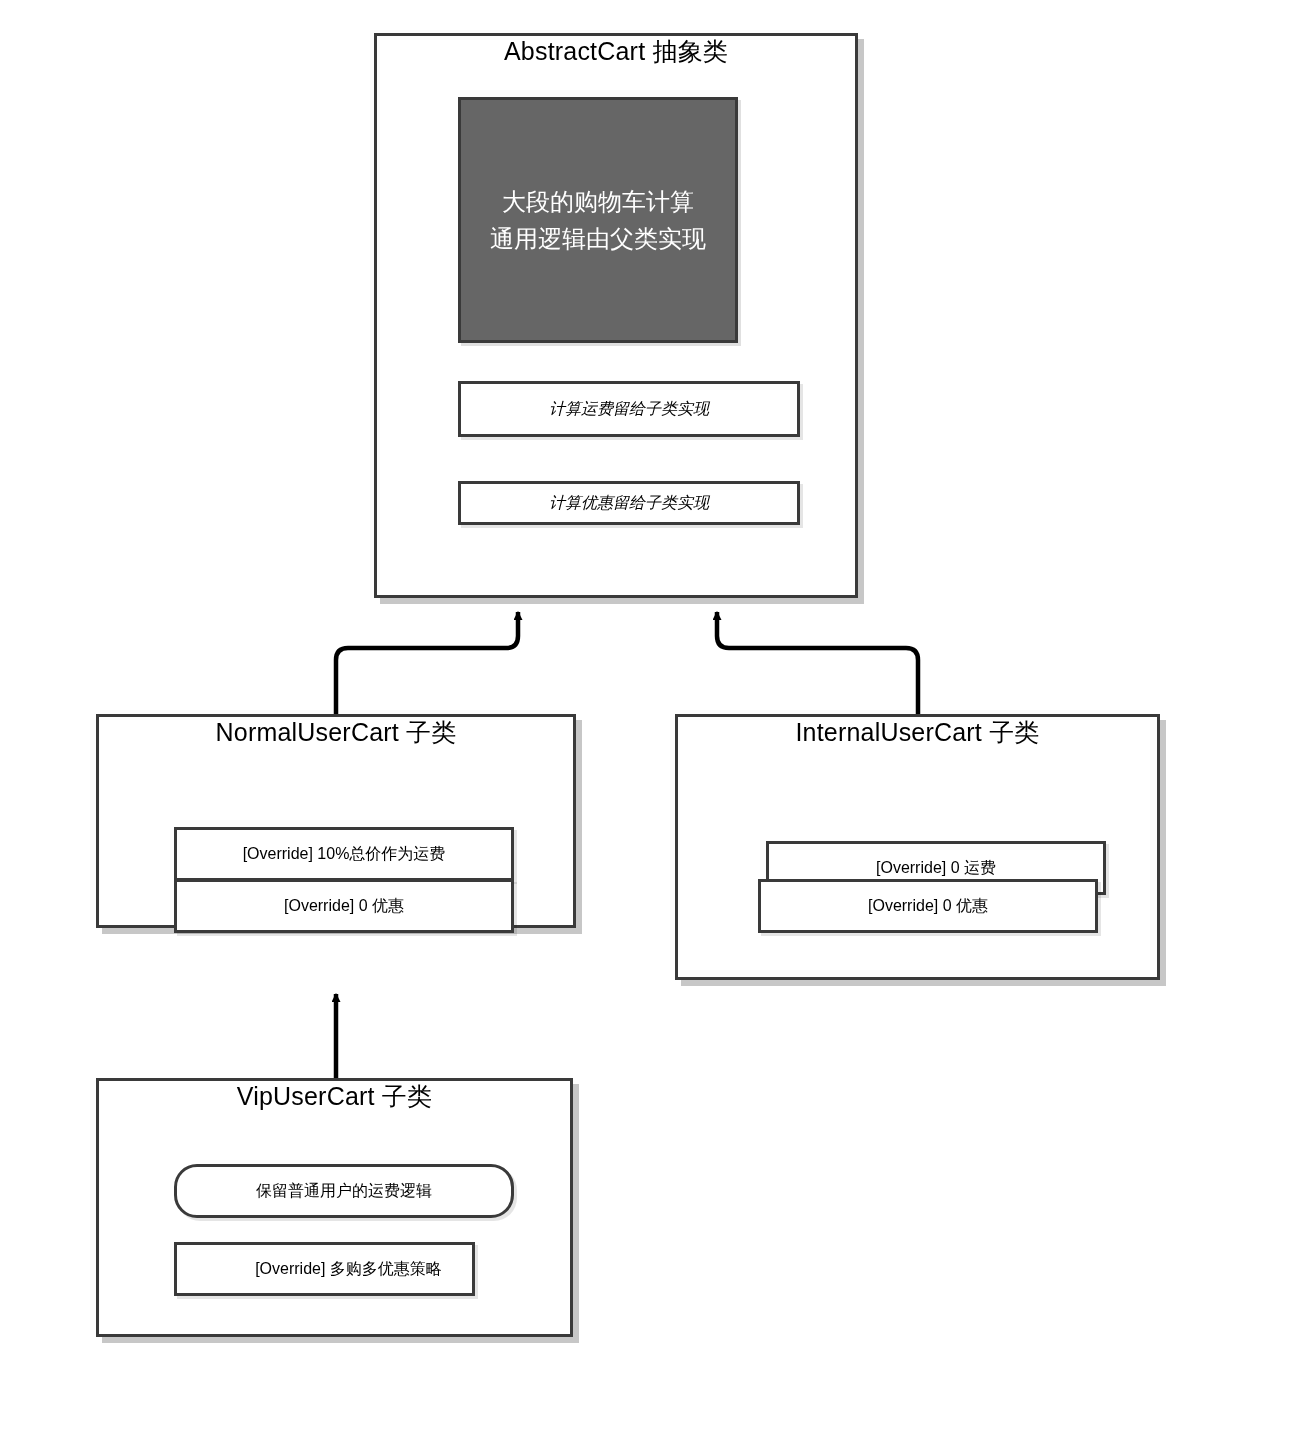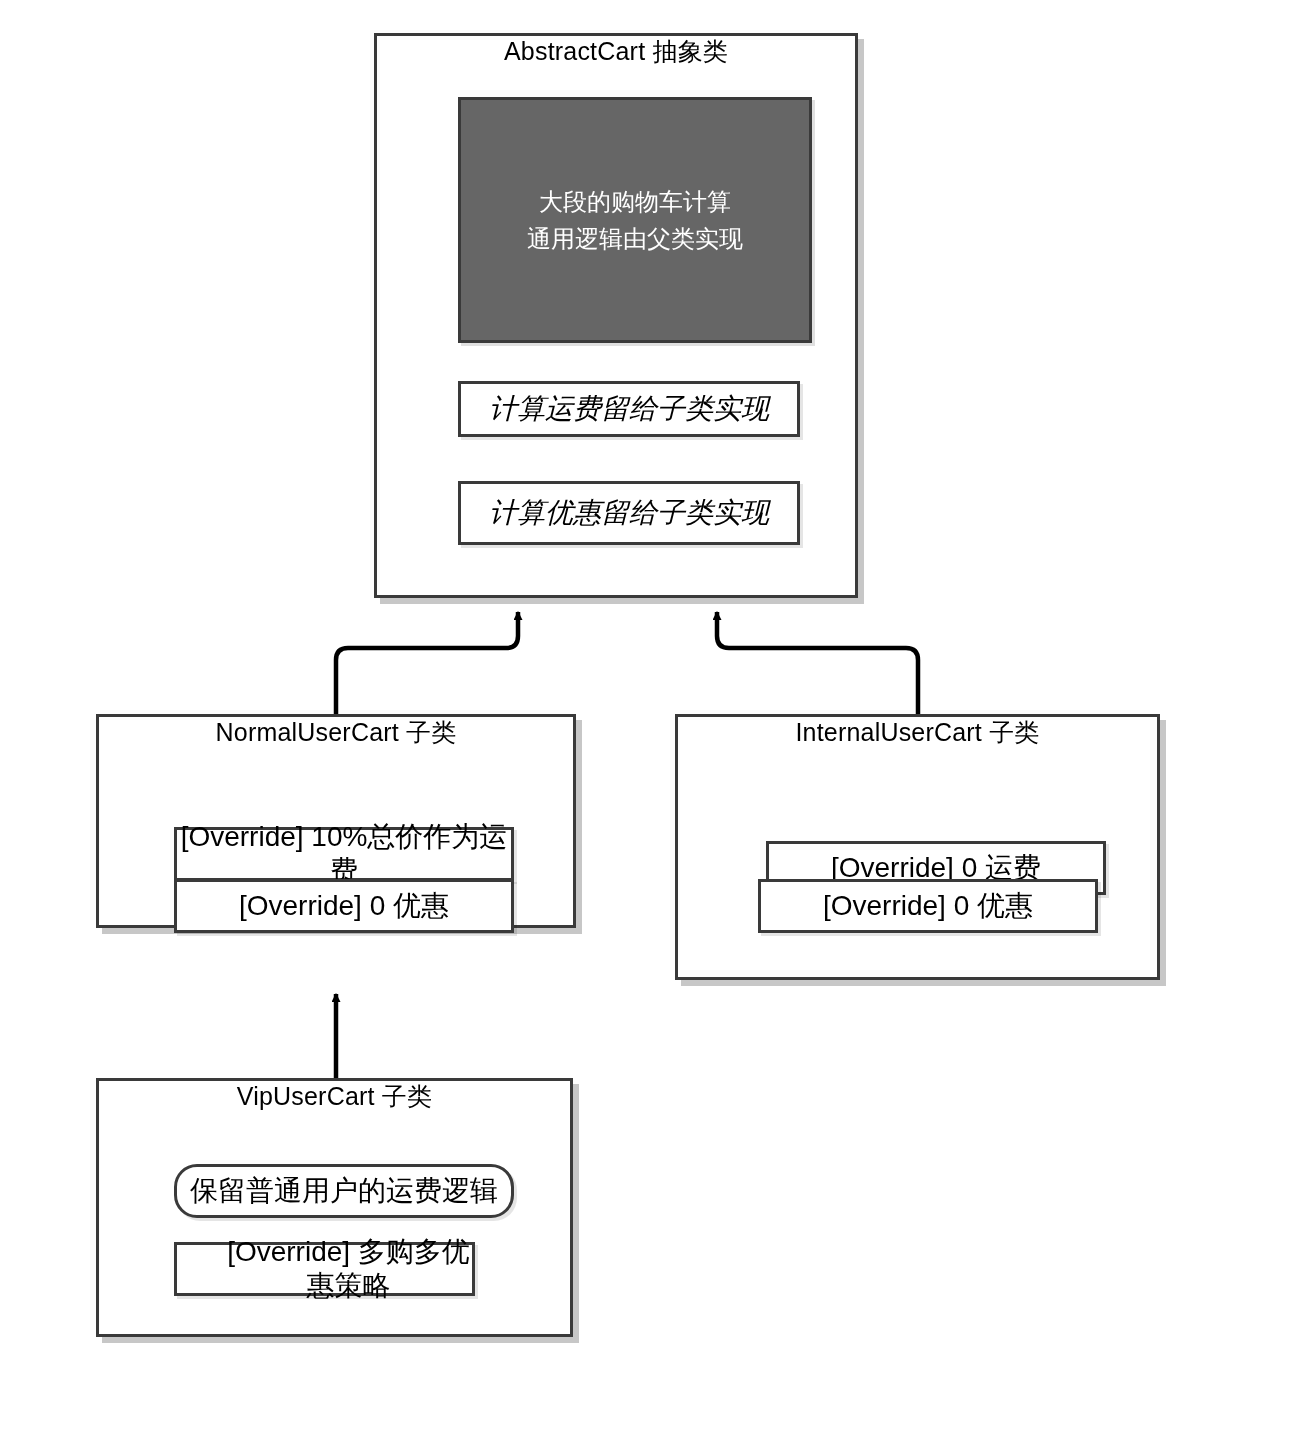--- a/index.html
+++ b/index.html
@@ -71,21 +71,21 @@
   
   .method {
     position: absolute;
     background: #ffffff;
     border: 3px solid #3a3a3a;
     box-sizing: border-box;
     display: flex;
     align-items: center;
     justify-content: center;
     text-align: center;
-    font-size: 28px;
+    font-size: 16px;
     line-height: 1.2;
     color: #000;
     box-shadow: 3px 3px 0 rgba(0,0,0,0.10);
   }
   .method.abstract {
     font-style: italic;
   }
 </style>
 </head>
 <body>
@@ -102,30 +102,30 @@
     <path d="M 336 714 L 336 660 Q 336 648 348 648 L 506 648 Q 518 648 518 636 L 518 612" fill="none" stroke="#000000" stroke-width="4.5" stroke-linecap="butt" marker-end="url(#arrowhead)"></path>
 
     <path d="M 918 714 L 918 660 Q 918 648 906 648 L 729 648 Q 717 648 717 636 L 717 612" fill="none" stroke="#000000" stroke-width="4.5" stroke-linecap="butt" marker-end="url(#arrowhead)"></path>
 
     <path d="M 336 1078 L 336 994" fill="none" stroke="#000000" stroke-width="4.5" stroke-linecap="butt" marker-end="url(#arrowhead)"></path>
   </svg>
 
   <div class="class-box" style="left:374px; top:33px; width:484px; height:565px;">
     <div class="class-title">AbstractCart 抽象类</div>
 
-    <div class="logic-panel" style="left:81px; top:61px; width:354px; height:246px;">
+    <div class="logic-panel" style="left:81px; top:61px; width:280px; height:246px;">
       <div>
         <div>大段的购物车计算</div>
         <div>通用逻辑由父类实现</div>
       </div>
     </div>
 
     <div class="method abstract" style="left:81px; top:345px; width:342px; height:56px;">计算运费留给子类实现</div>
 
-    <div class="method abstract" style="left:81px; top:445px; width:342px; height:64px;">计算优惠留给子类实现</div>
+    <div class="method abstract" style="left:81px; top:445px; width:342px; height:44px;">计算优惠留给子类实现</div>
   </div>
 
   <div class="class-box" style="left:96px; top:714px; width:480px; height:214px;">
     <div class="class-title">NormalUserCart 子类</div>
 
     <div class="method" style="left:75px; top:84px; width:340px; height:54px;margin-top:26px;">[Override] 10%总价作为运费</div>
 
     <div class="method" style="left:75px; top:162px; width:340px; height:54px;">[Override] 0 优惠</div>
   </div>
 

